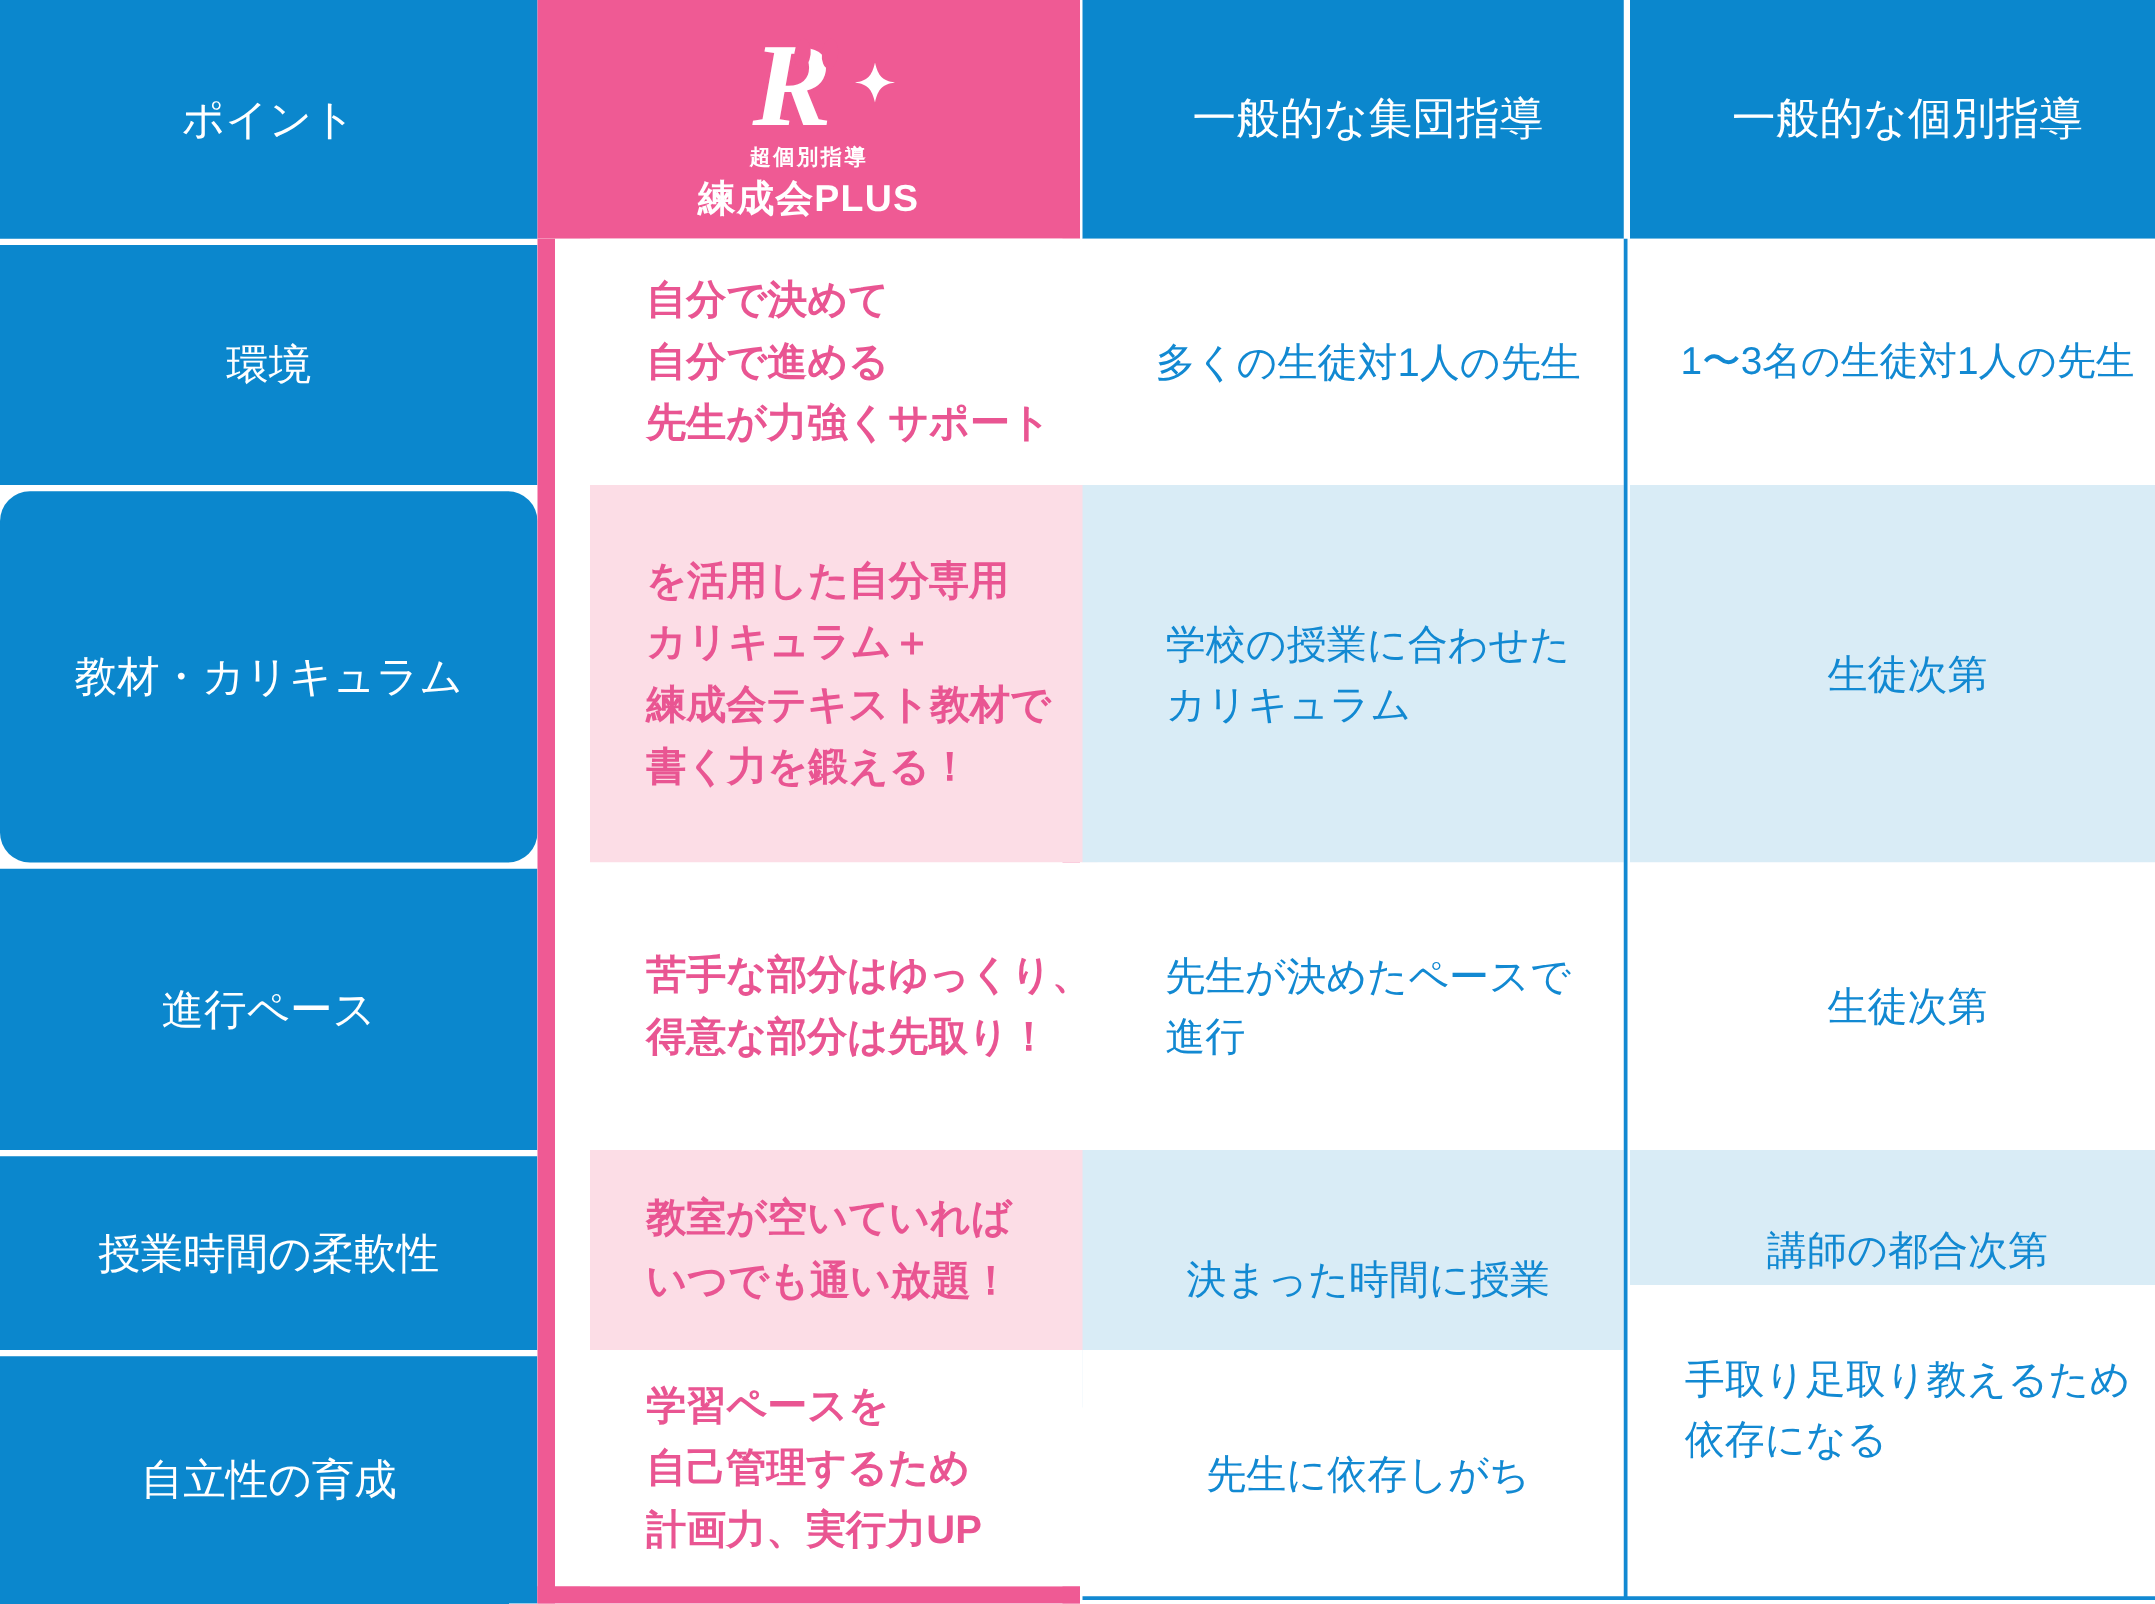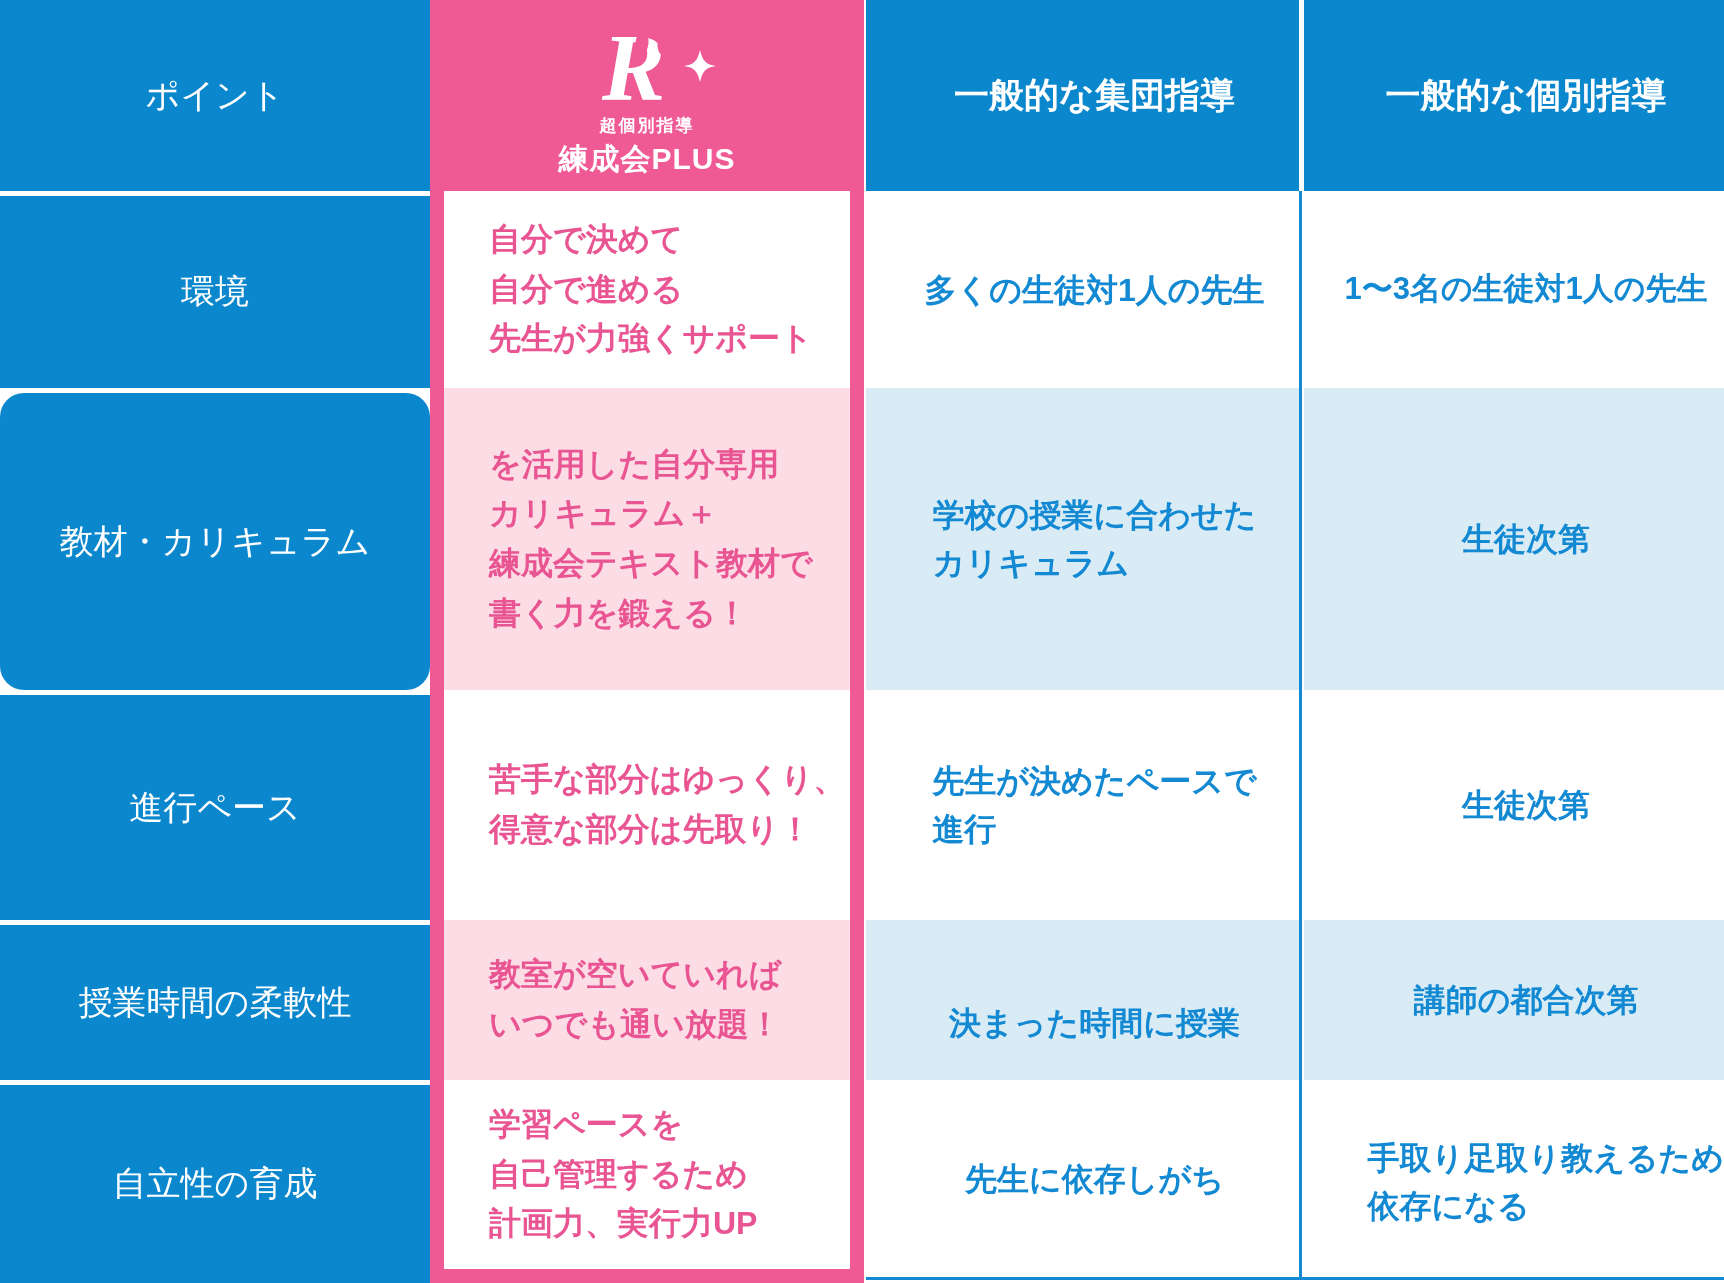--- a/index.html
+++ b/index.html
@@ -17,28 +17,28 @@
   .c1{left:0;width:430px;}
   .c1 .cell{background:var(--blue);color:#fff;font-weight:normal;font-size:34px;text-align:center;}
   
   .c2{left:430px;width:434px;}
   .c2-header{position:absolute;top:0;left:0;width:434px;height:191px;background:var(--pink);
              display:flex;flex-direction:column;align-items:center;justify-content:center;color:#fff;}
   .c2-box{position:absolute;top:191px;left:0;width:434px;height:1092px;
           border-left:14px solid var(--pink);border-right:14px solid var(--pink);border-bottom:14px solid var(--pink);
           background:#fff;}
   .c2-box .cell{justify-content:flex-start;padding-left:45px;color:var(--pink-text);
-                font-weight:bold;font-size:32px;line-height:1.55;text-align:left;}
+                font-weight:bold;font-size:32px;line-height:1.55;text-align:left;margin-left:28px;}
   .bg-pinklight{background:var(--pink-light);}
   .bg-bluelight{background:var(--blue-light);}
   .bg-white{background:#fff;}
   
   .c3{left:866px;width:433px;}
   .c4{left:1304px;width:420px;}
-  .c3 .cell,.c4 .cell{color:var(--blue-text);font-weight:bold;font-size:32px;line-height:1.5;padding-left:24px;}
+  .c3 .cell,.c4 .cell{color:var(--blue-text);font-weight:normal;font-size:32px;line-height:1.5;padding-left:24px;}
   .c3 .head,.c4 .head{background:var(--blue);color:#fff;font-size:35px;}
   .c3 .ml,.c4 .ml{text-align:left;}
   .vline{position:absolute;left:1299px;top:191px;width:3px;height:1089px;background:var(--blue-text);}
   .hline-bottom{position:absolute;left:866px;top:1277px;width:858px;height:3px;background:var(--blue-text);}
   
   .logo-mark{width:150px;height:100px;display:block;}
   .logo-sub{font-size:17px;font-weight:bold;letter-spacing:2px;margin-top:2px;}
   .logo-brand{font-size:30px;font-weight:bold;letter-spacing:1px;margin-top:2px;}
   
   .atama-line{display:block;}
@@ -142,21 +142,21 @@
     </div>
     <div class="cell bg-bluelight" style="top:388px;height:302px;">
       <span>生徒次第</span>
     </div>
     <div class="cell bg-white" style="top:690px;height:230px;">
       <span>生徒次第</span>
     </div>
     <div class="cell bg-bluelight" style="top:920px;height:160px;">
       <span>講師の都合次第</span>
     </div>
-    <div class="cell bg-white" style="top:1083px;height:197px;justify-content:flex-end;">
+    <div class="cell bg-white" style="top:1028px;height:197px;">
       <span class="ml">手取り足取り教えるため
 依存になる</span>
     </div>
   </div>
 
   <div class="vline"></div>
   <div class="hline-bottom"></div>
 </div>
 
 </body></html>

